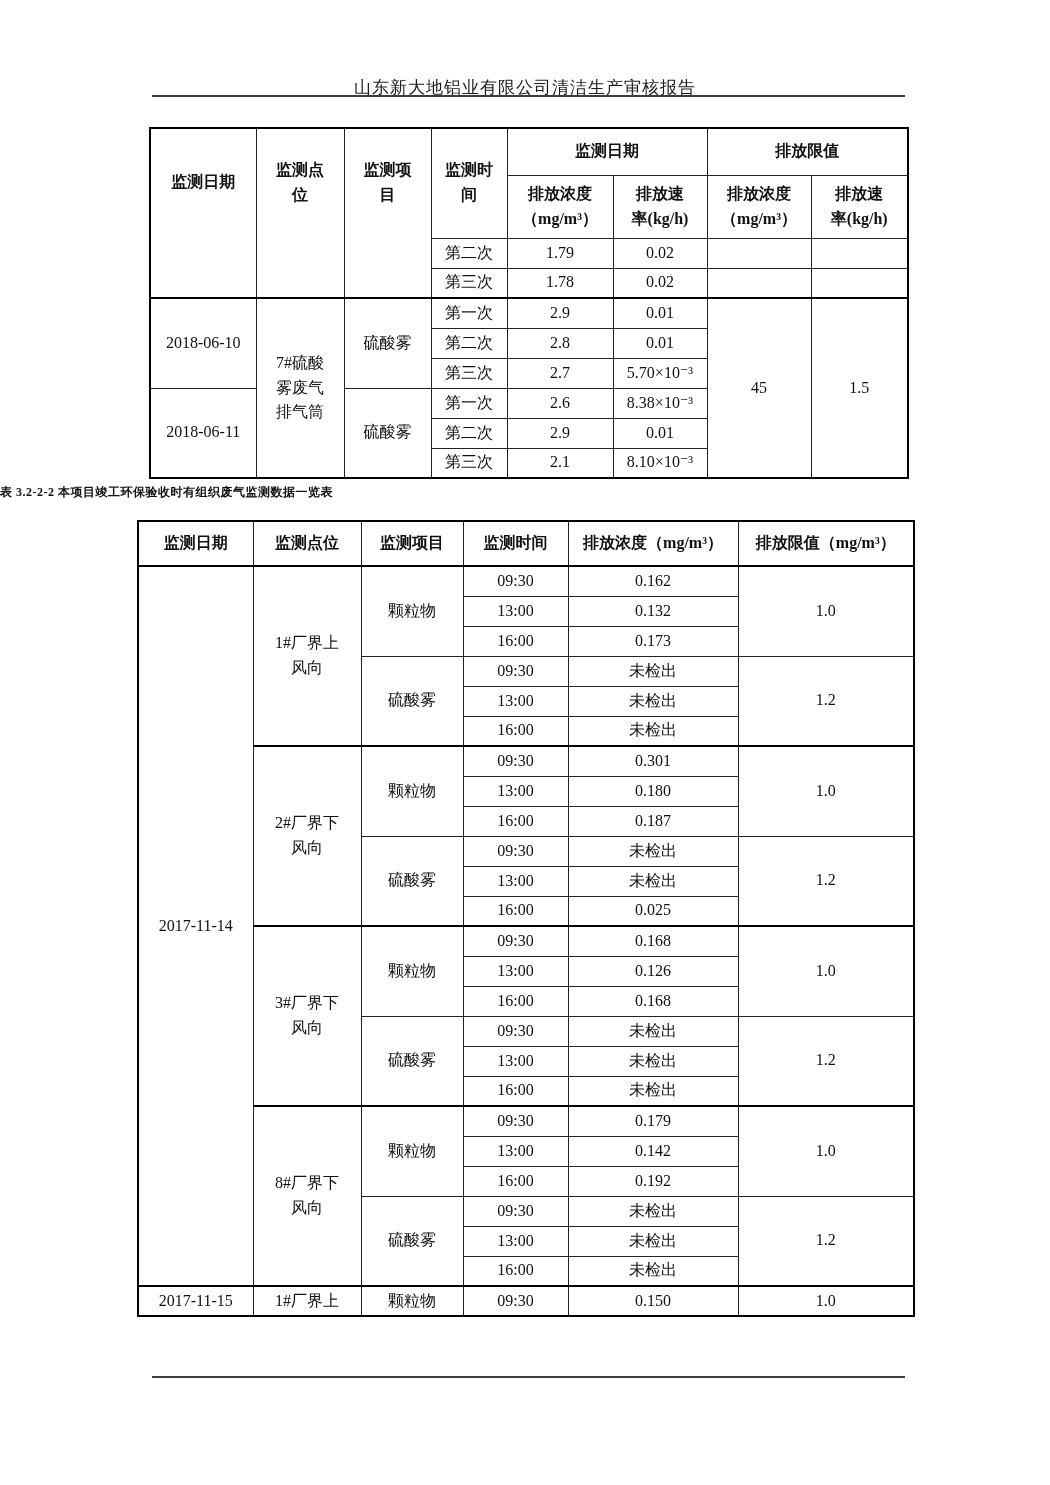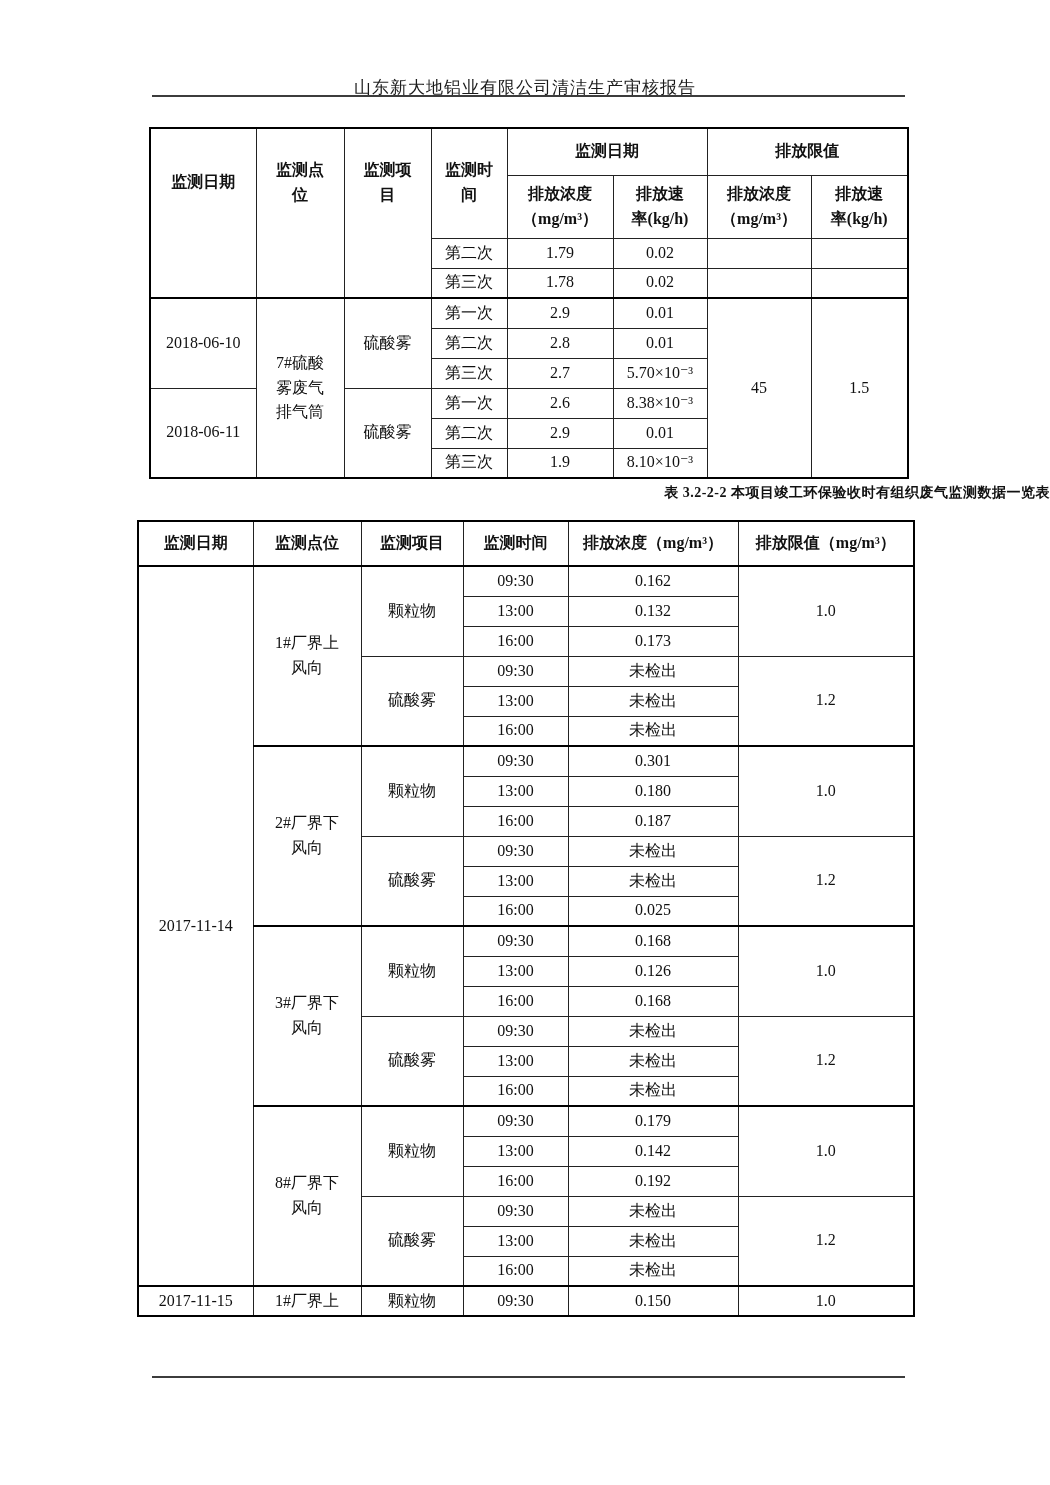--- a/index.html
+++ b/index.html
@@ -11,21 +11,21 @@
   .doc-title {
     position:absolute; top:76px; left:0; width:100%;
     text-align:center; font-size:17px; color:#1a1a1a; letter-spacing:1px;
   }
   .rule { position:absolute; left:152px; width:753px; border-top:2px solid #3c3c3c; height:0; }
   .rule.hdr { top:95px; }
   .rule.ftr { top:1376px; }
   .page-num { position:absolute; top:1381px; left:0; width:100%; text-align:center; font-size:15px; }
   .caption {
     position:absolute; top:484px; left:0; width:100%;
-    text-align:right; font-size:14px; font-weight:bold; letter-spacing:0.5px;
+    text-align:left; font-size:12px; font-weight:bold; letter-spacing:0.5px;
   }
   table { border-collapse:collapse; table-layout:fixed; border:2px solid #000; }
   td {
     border:1px solid #222; text-align:center; vertical-align:middle;
     font-size:16px; padding:0 2px; line-height:1.55; overflow:hidden;
   }
   .th { font-weight:bold; }
   .pre { white-space:pre-line; }
   .thick { border-top:2px solid #000; }
   .tall { vertical-align:top; }
@@ -128,21 +128,21 @@
       <td>2.6</td>
       <td>8.38×10⁻³</td>
     </tr>
     <tr>
       <td>第二次</td>
       <td>2.9</td>
       <td>0.01</td>
     </tr>
     <tr>
       <td>第三次</td>
-      <td>1.9</td>
+      <td>2.1</td>
       <td>8.10×10⁻³</td>
     </tr>
     </tbody>
   </table>
 
   <div class="caption">表 3.2-2-2  本项目竣工环保验收时有组织废气监测数据一览表</div>
 
   <table class="t2">
     <colgroup>
       <col style="width:115px">

